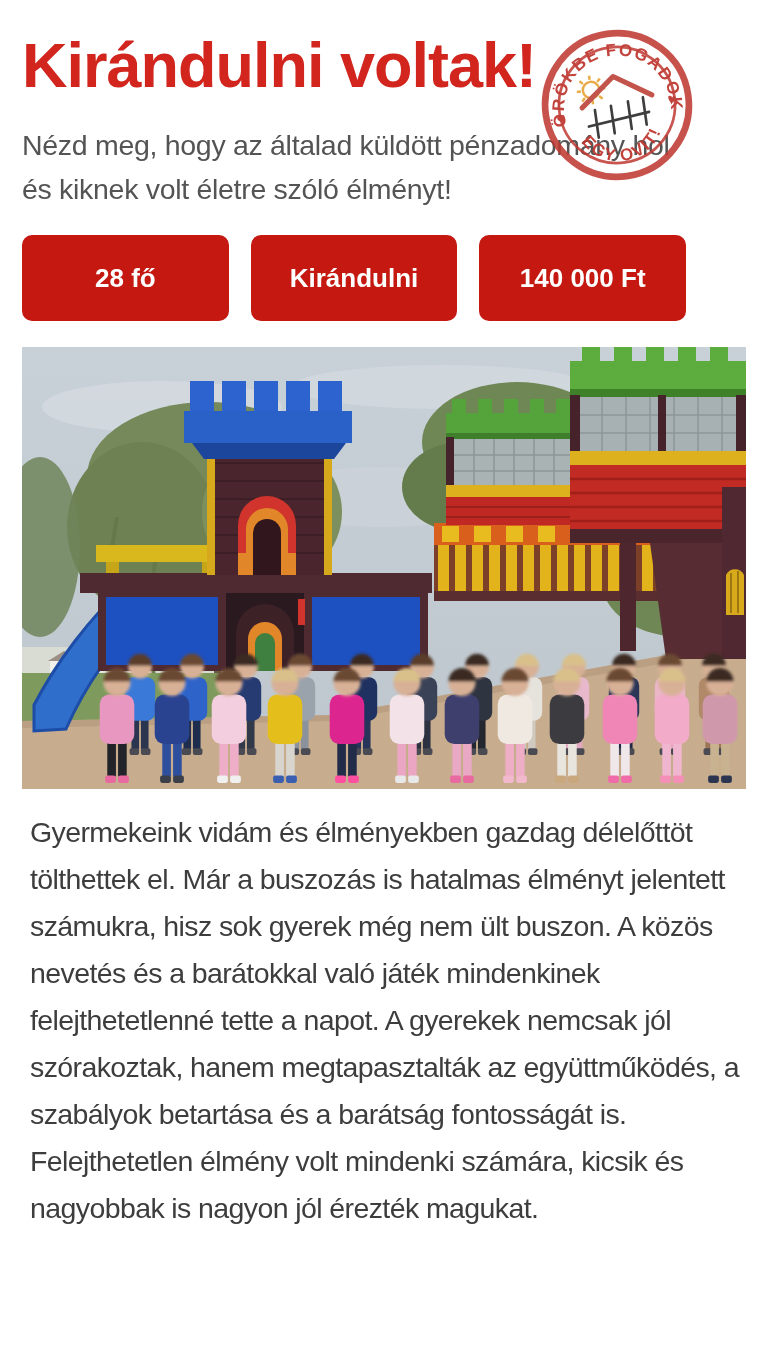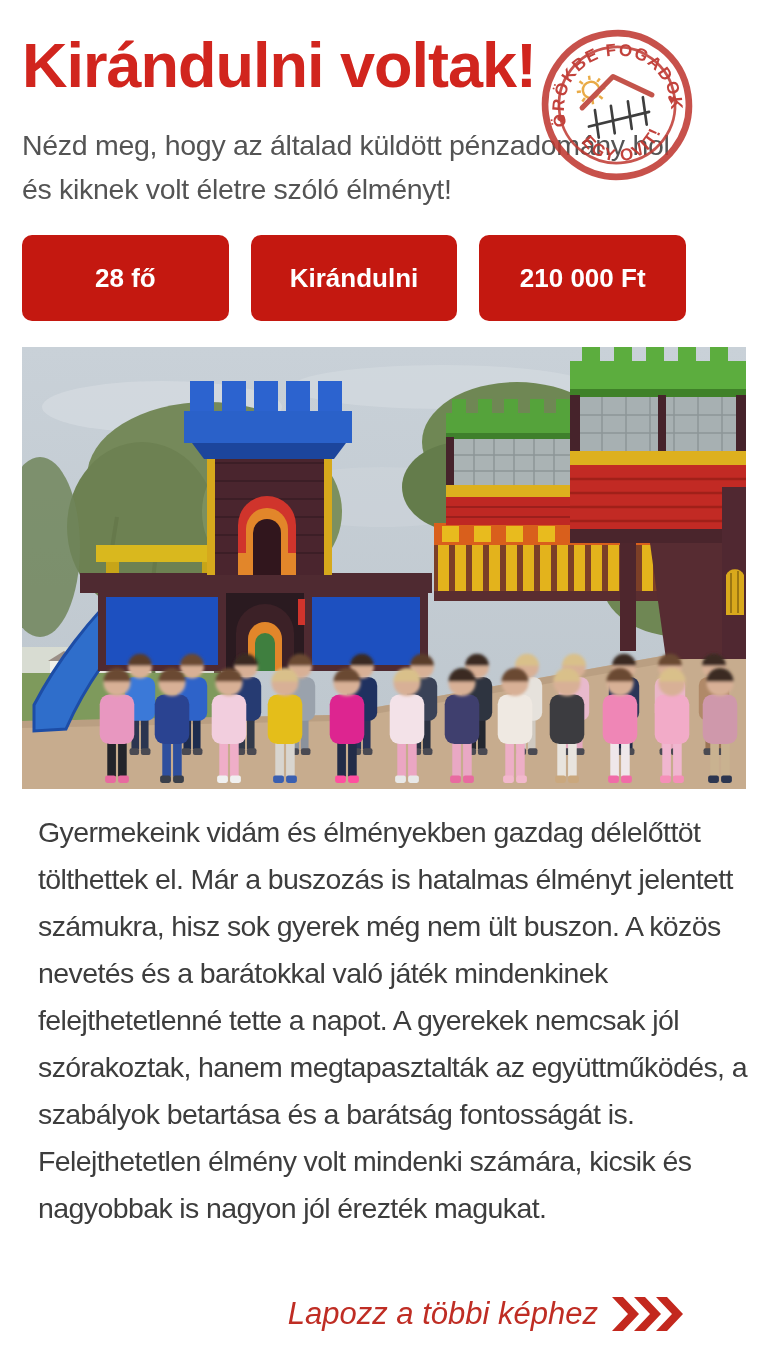--- a/index.html
+++ b/index.html
@@ -13,21 +13,21 @@
 
   .intro{margin:22px 0 0 0;max-width:712px;font-size:28.5px;line-height:44px;color:#545454;letter-spacing:-0.3px;}
 
   .badges{display:flex;gap:22px;margin-top:24px;}
   .badge{flex:1;height:86px;background:#c41810;border-radius:10px;color:#ffffff;
     display:flex;align-items:center;justify-content:center;
     font-size:26px;font-weight:bold;letter-spacing:0;}
 
   .photo{display:block;margin-top:26px;width:724px;height:442px;background:#c2cad1;}
 
-  .body-text{margin:20px 0 0 16px;width:726px;font-size:28.5px;line-height:47px;color:#3d3d3d;letter-spacing:-0.6px;}
+  .body-text{margin:20px 0 0 8px;width:726px;font-size:28.5px;line-height:47px;color:#3d3d3d;letter-spacing:-0.6px;}
 
   .next-link{position:absolute;right:24px;top:1296px;display:flex;align-items:center;gap:14px;
     color:#bf2d24;font-size:31px;font-style:italic;font-weight:500;cursor:pointer;}
   .next-link svg{display:block;}
 </style>
 </head>
 <body>
 
 <div class="page">
 
@@ -72,21 +72,21 @@
         <line x1="101" y1="71" x2="101" y2="98"></line>
       </g>
     </g>
   </svg>
 
   <p class="intro">Nézd meg, hogy az általad küldött pénzadomány hol és kiknek volt életre szóló élményt!</p>
 
   <div class="badges">
     <div class="badge">28 fő</div>
     <div class="badge">Kirándulni</div>
-    <div class="badge">210 000 Ft</div>
+    <div class="badge">140 000 Ft</div>
   </div>
 
   <svg class="photo" viewBox="0 0 724 442" xmlns="http://www.w3.org/2000/svg">
     <defs>
       <filter id="blurHead" x="-60%" y="-60%" width="220%" height="220%">
           <feGaussianBlur stdDeviation="1.5"></feGaussianBlur>
         </filter>
       <linearGradient id="sky" x1="0" y1="0" x2="0" y2="1">
         <stop offset="0" stop-color="#c9d1d8"></stop>
           <stop offset="1" stop-color="#bdc6cd"></stop>
@@ -545,24 +545,14 @@
           <g filter="url(#blurHead)">
             <circle cx="0" cy="-93" r="12.5" fill="#d8b096"></circle>
             <path d="M -12.5 -94 A 12.5 12.5 0 0 1 12.5 -94 Z" fill="#3a2a22"></path>
           </g>
         </g>
       </g>
   </svg>
 
   <p class="body-text">Gyermekeink vidám és élményekben gazdag délelőttöt tölthettek el. Már a buszozás is hatalmas élményt jelentett számukra, hisz sok gyerek még nem ült buszon. A közös nevetés és a barátokkal való játék mindenkinek felejthetetlenné tette a napot. A gyerekek nemcsak jól szórakoztak, hanem megtapasztalták az együttműködés, a szabályok betartása és a barátság fontosságát is. Felejthetetlen élmény volt mindenki számára, kicsik és nagyobbak is nagyon jól érezték magukat.</p>
 
-  <div class="next-link">
-    <span>Lapozz a többi képhez</span>
-    <svg width="72" height="36" viewBox="0 0 72 36" xmlns="http://www.w3.org/2000/svg">
-      <g fill="#c3281e">
-        <polygon points="0,1 11,1 27,18 11,35 0,35 16,18"></polygon>
-        <polygon points="22,1 33,1 49,18 33,35 22,35 38,18"></polygon>
-        <polygon points="44,1 55,1 71,18 55,35 44,35 60,18"></polygon>
-      </g>
-    </svg>
-  </div>
 
 </div>
 
 </body></html>

